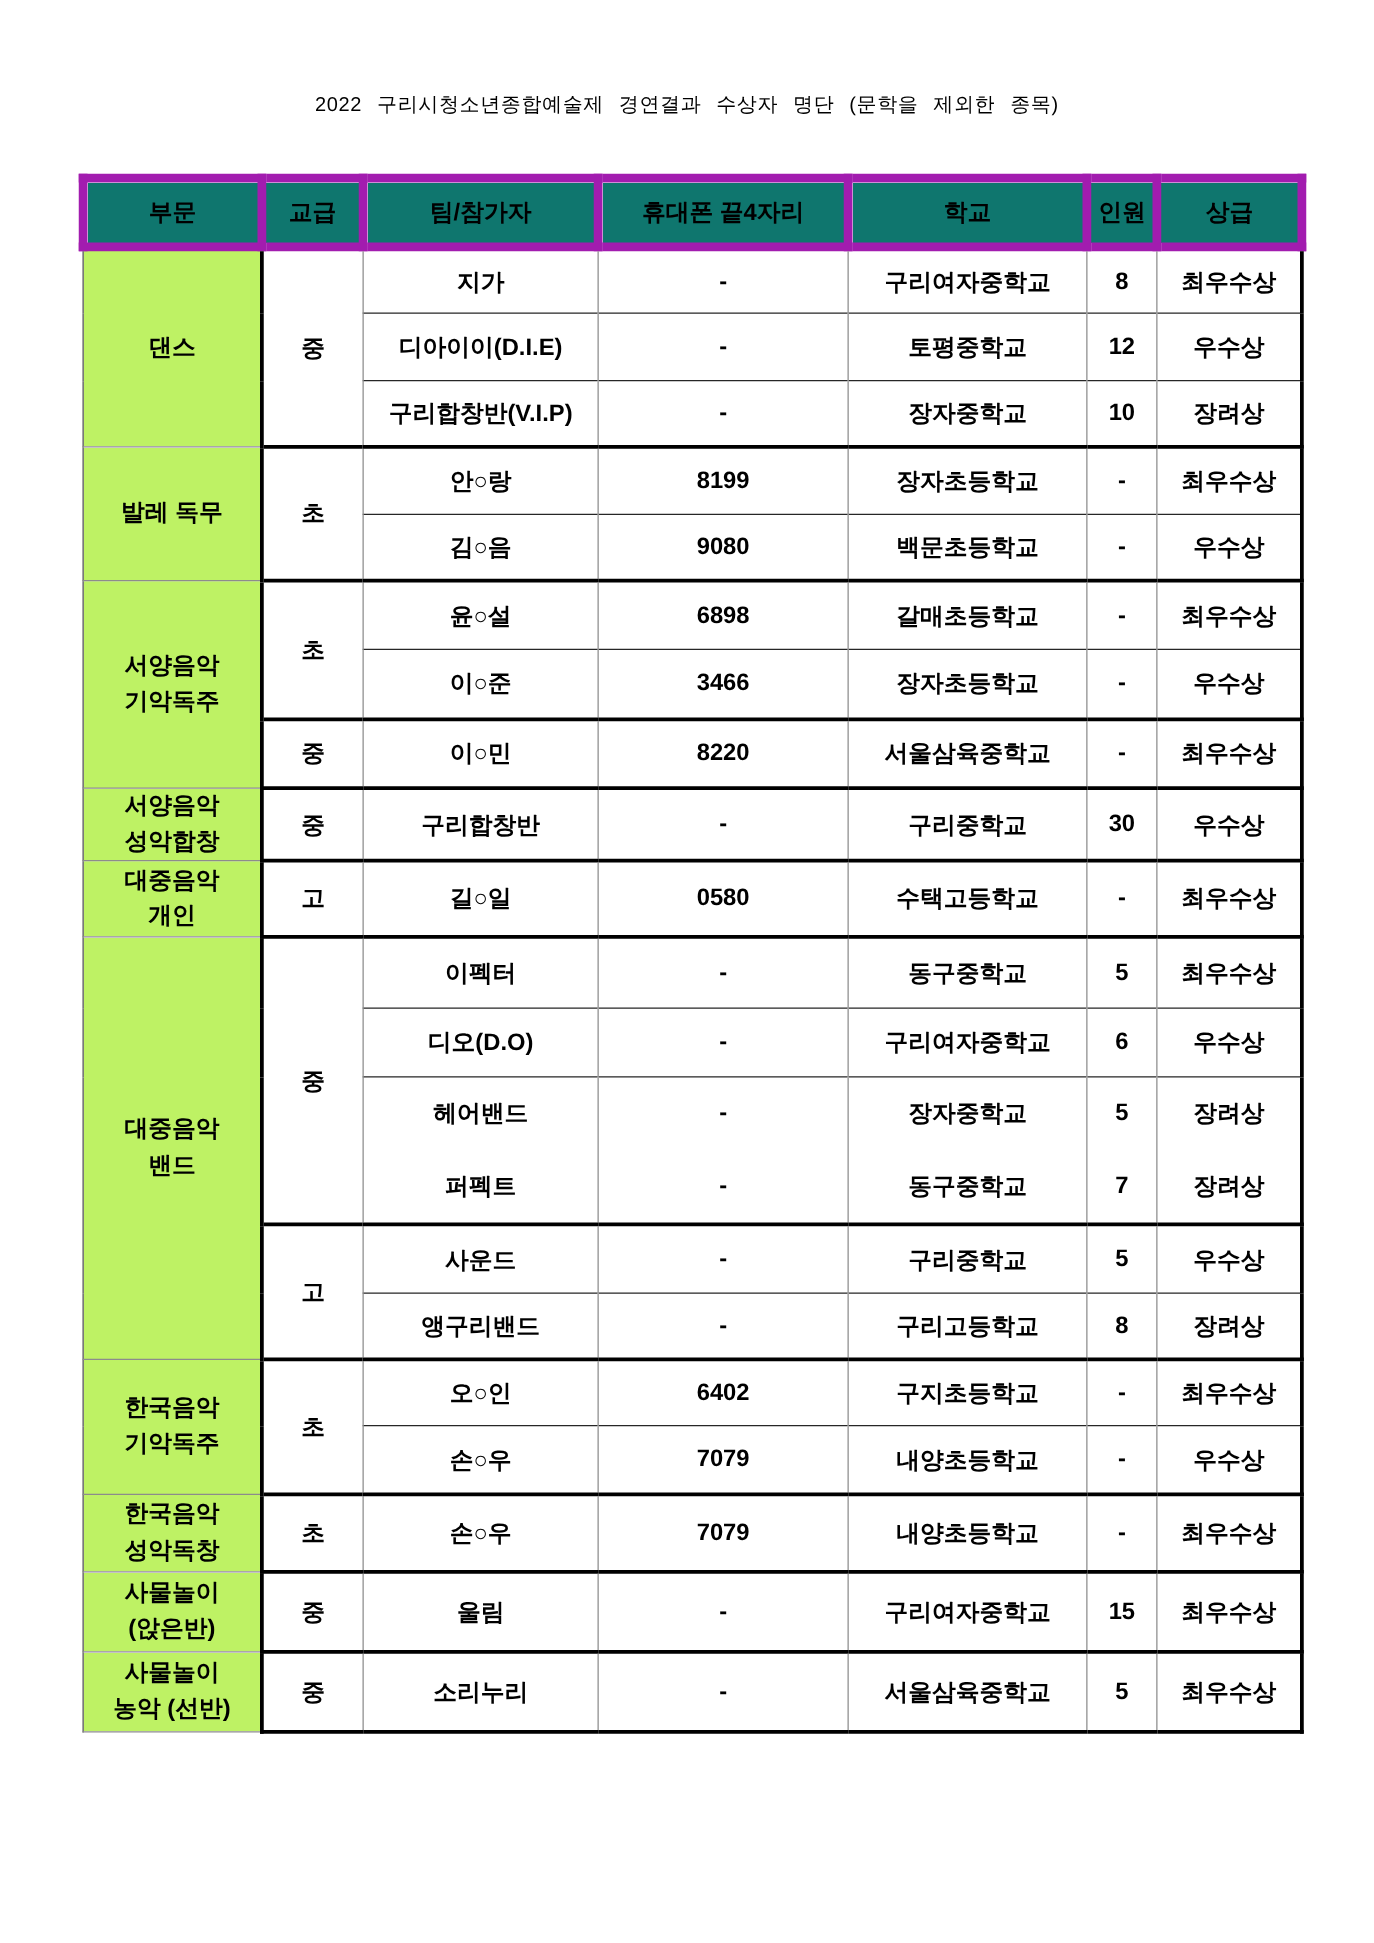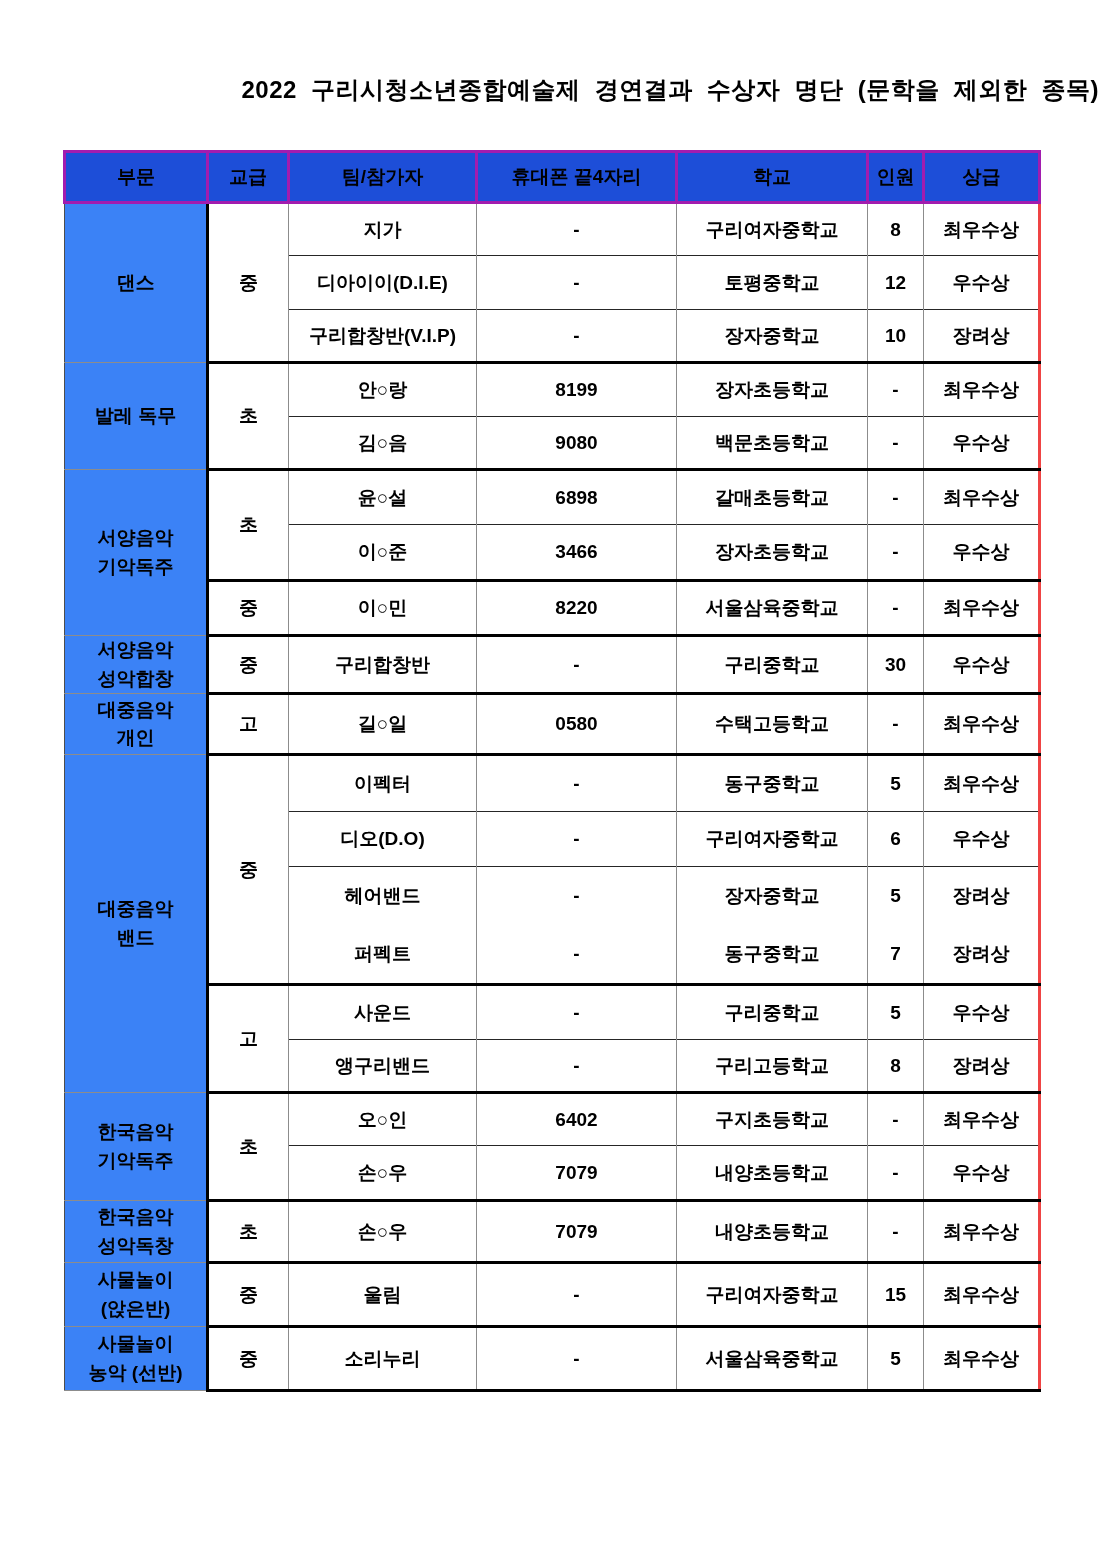--- a/index.html
+++ b/index.html
@@ -11,23 +11,23 @@
   .page {
     position: relative;
     width: 1099px;
     height: 1554px;
     background: #ffffff;
     overflow: hidden;
   }
   .title {
     margin: 0;
     padding-top: 74px;
-    text-align: right;
-    font-size: 24px;
-    font-weight: bold;
+    text-align: center;
+    font-size: 16px;
+    font-weight: normal;
     color: #000000;
     letter-spacing: 0.5px;
     word-spacing: 7px;
     white-space: nowrap;
   }
   table.award-table {
     border-collapse: collapse;
     table-layout: fixed;
     width: 975px;
     margin: 44px 0 0 63px;
@@ -36,43 +36,43 @@
     padding: 0 2px;
     text-align: center;
     vertical-align: middle;
     font-weight: bold;
     font-size: 19px;
     color: #000000;
     overflow: hidden;
   }
   
   .award-table thead th {
-    background: #1d4ed8;
+    background: #0f766e;
     height: 48px;
-    border: 3px solid #a21caf;
+    border: 7px solid #a21caf;
   }
   
   td.cat {
-    background: #3b82f6;
+    background: #bef264;
     border: 1px solid #8c8c8c;
     border-left: 1px solid #4d4d4d;
     white-space: pre-line;
     line-height: 1.5;
   }
   
   td.grade {
     border-left: 3px solid #000000;
     border-right: 1px solid #8c8c8c;
   }
   
   td.team, td.phone, td.school, td.count, td.award {
     border-left: 1px solid #8c8c8c;
   }
   
-  td.award { border-right: 3px solid #ef4444; }
+  td.award { border-right: 3px solid #000000; }
   
   tr.group-first td:not(.cat) { border-top: 3px solid #000000; }
   
   tr.group-last td:not(.cat) { border-bottom: 3px solid #000000; }
   
   tr.sub td { border-top: 1px solid #262626; }
 </style>
 </head>
 <body>
 

